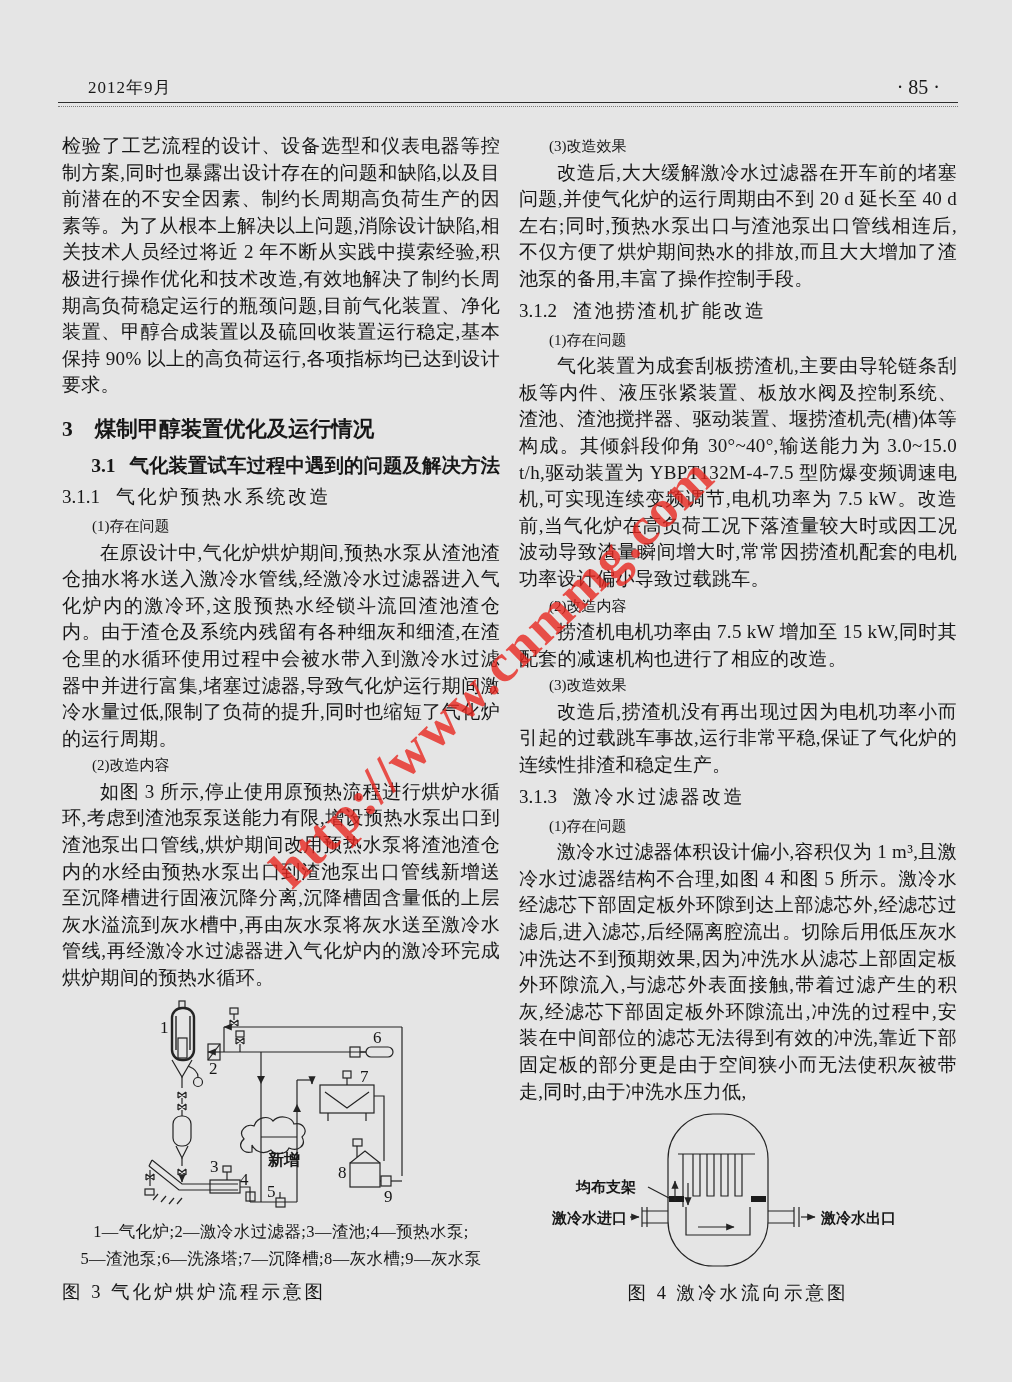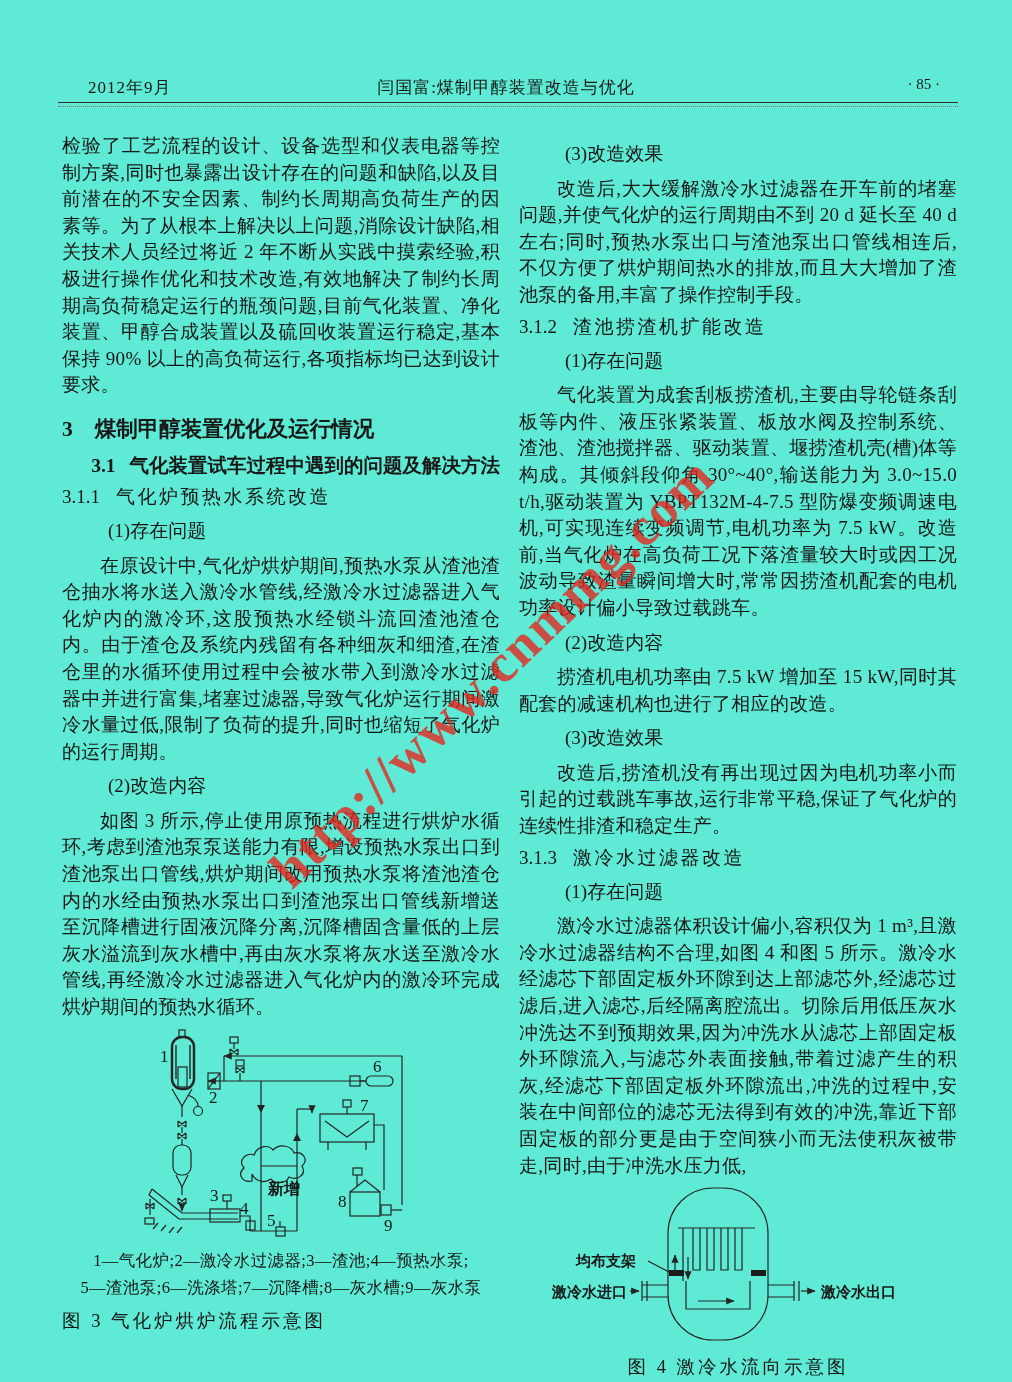--- a/index.html
+++ b/index.html
@@ -1,33 +1,33 @@
 <!DOCTYPE html>
 <html><head>
 <meta charset="utf-8">
 <style>
   html,body{margin:0;padding:0;background:#9a9a9a;}
   .page{
     position:relative;width:1012px;height:1382px;margin:0 auto;
-    background:#5eead4;color:#171717;overflow:hidden;
+    background:#e5e5e5;color:#171717;overflow:hidden;
     font-family:"Liberation Serif","DejaVu Serif",serif;
   }
   
   .hdr-date{position:absolute;left:88px;top:76px;font-size:17px;letter-spacing:1px;}
   .hdr-title{position:absolute;left:0;right:0;top:76px;text-align:center;font-size:17px;letter-spacing:1px;}
-  .hdr-page{position:absolute;right:72px;top:76px;font-size:15px;}
+  .hdr-page{position:absolute;right:72px;top:76px;font-size:20px;}
   .hdr-rule{position:absolute;left:58px;right:54px;top:102px;height:3px;
     border-top:1.8px solid #2e2e2e;border-bottom:1.6px dotted #777;}
   
   .col{position:absolute;top:133px;width:438px;}
   .col-left{left:62px;}
   .col-right{left:519px;}
   p.body{margin:0;font-size:19px;line-height:26.6px;text-align:justify;letter-spacing:.3px;}
   p.ind{text-indent:2em;font-family:Liberation Serif, serif;}
-  p.item{margin:8px;font-size:19px;line-height:26.6px;text-indent:2em;}
+  p.item{margin:0;font-size:15px;line-height:26.6px;text-indent:2em;}
   .h3{margin:15px 0 9px;font-size:21.5px;font-weight:bold;}
   .h3 .num{margin-right:22px;}
   .h31{margin:7px 0 4px;font-size:19.5px;font-weight:bold;text-align:right;}
   .h31 .num{margin-right:14px;}
   .h311{margin:5px 0 3px;font-size:19px;}
   .h311 .num{margin-right:16px;}
   .h311 .ttl{letter-spacing:2.5px;}
   figure{margin:0;}
   .fig3{margin-top:8px;}
   .fig4{margin-top:6px;text-align:center;}
@@ -43,21 +43,20 @@
     color:#e8241d;opacity:.78;white-space:nowrap;
     pointer-events:none;z-index:5;text-align:center;
   }
 </style>
 </head>
 <body>
 
 <div class="page">
 
   <div class="hdr-date">2012年9月</div>
-  <div class="hdr-title">闫国富:煤制甲醇装置改造与优化</div>
   <div class="hdr-page">· 85 ·</div>
   <div class="hdr-rule"></div>
 
   <div class="col col-left">
     <p class="body">检验了工艺流程的设计、设备选型和仪表电器等控制方案,同时也暴露出设计存在的问题和缺陷,以及目前潜在的不安全因素、制约长周期高负荷生产的因素等。为了从根本上解决以上问题,消除设计缺陷,相关技术人员经过将近 2 年不断从实践中摸索经验,积极进行操作优化和技术改造,有效地解决了制约长周期高负荷稳定运行的瓶颈问题,目前气化装置、净化装置、甲醇合成装置以及硫回收装置运行稳定,基本保持 90% 以上的高负荷运行,各项指标均已达到设计要求。</p>
 
     <p class="h3"><span class="num">3</span><span>煤制甲醇装置优化及运行情况</span></p>
 
     <p class="h31"><span class="num">3.1</span><span>气化装置试车过程中遇到的问题及解决方法</span></p>
 

